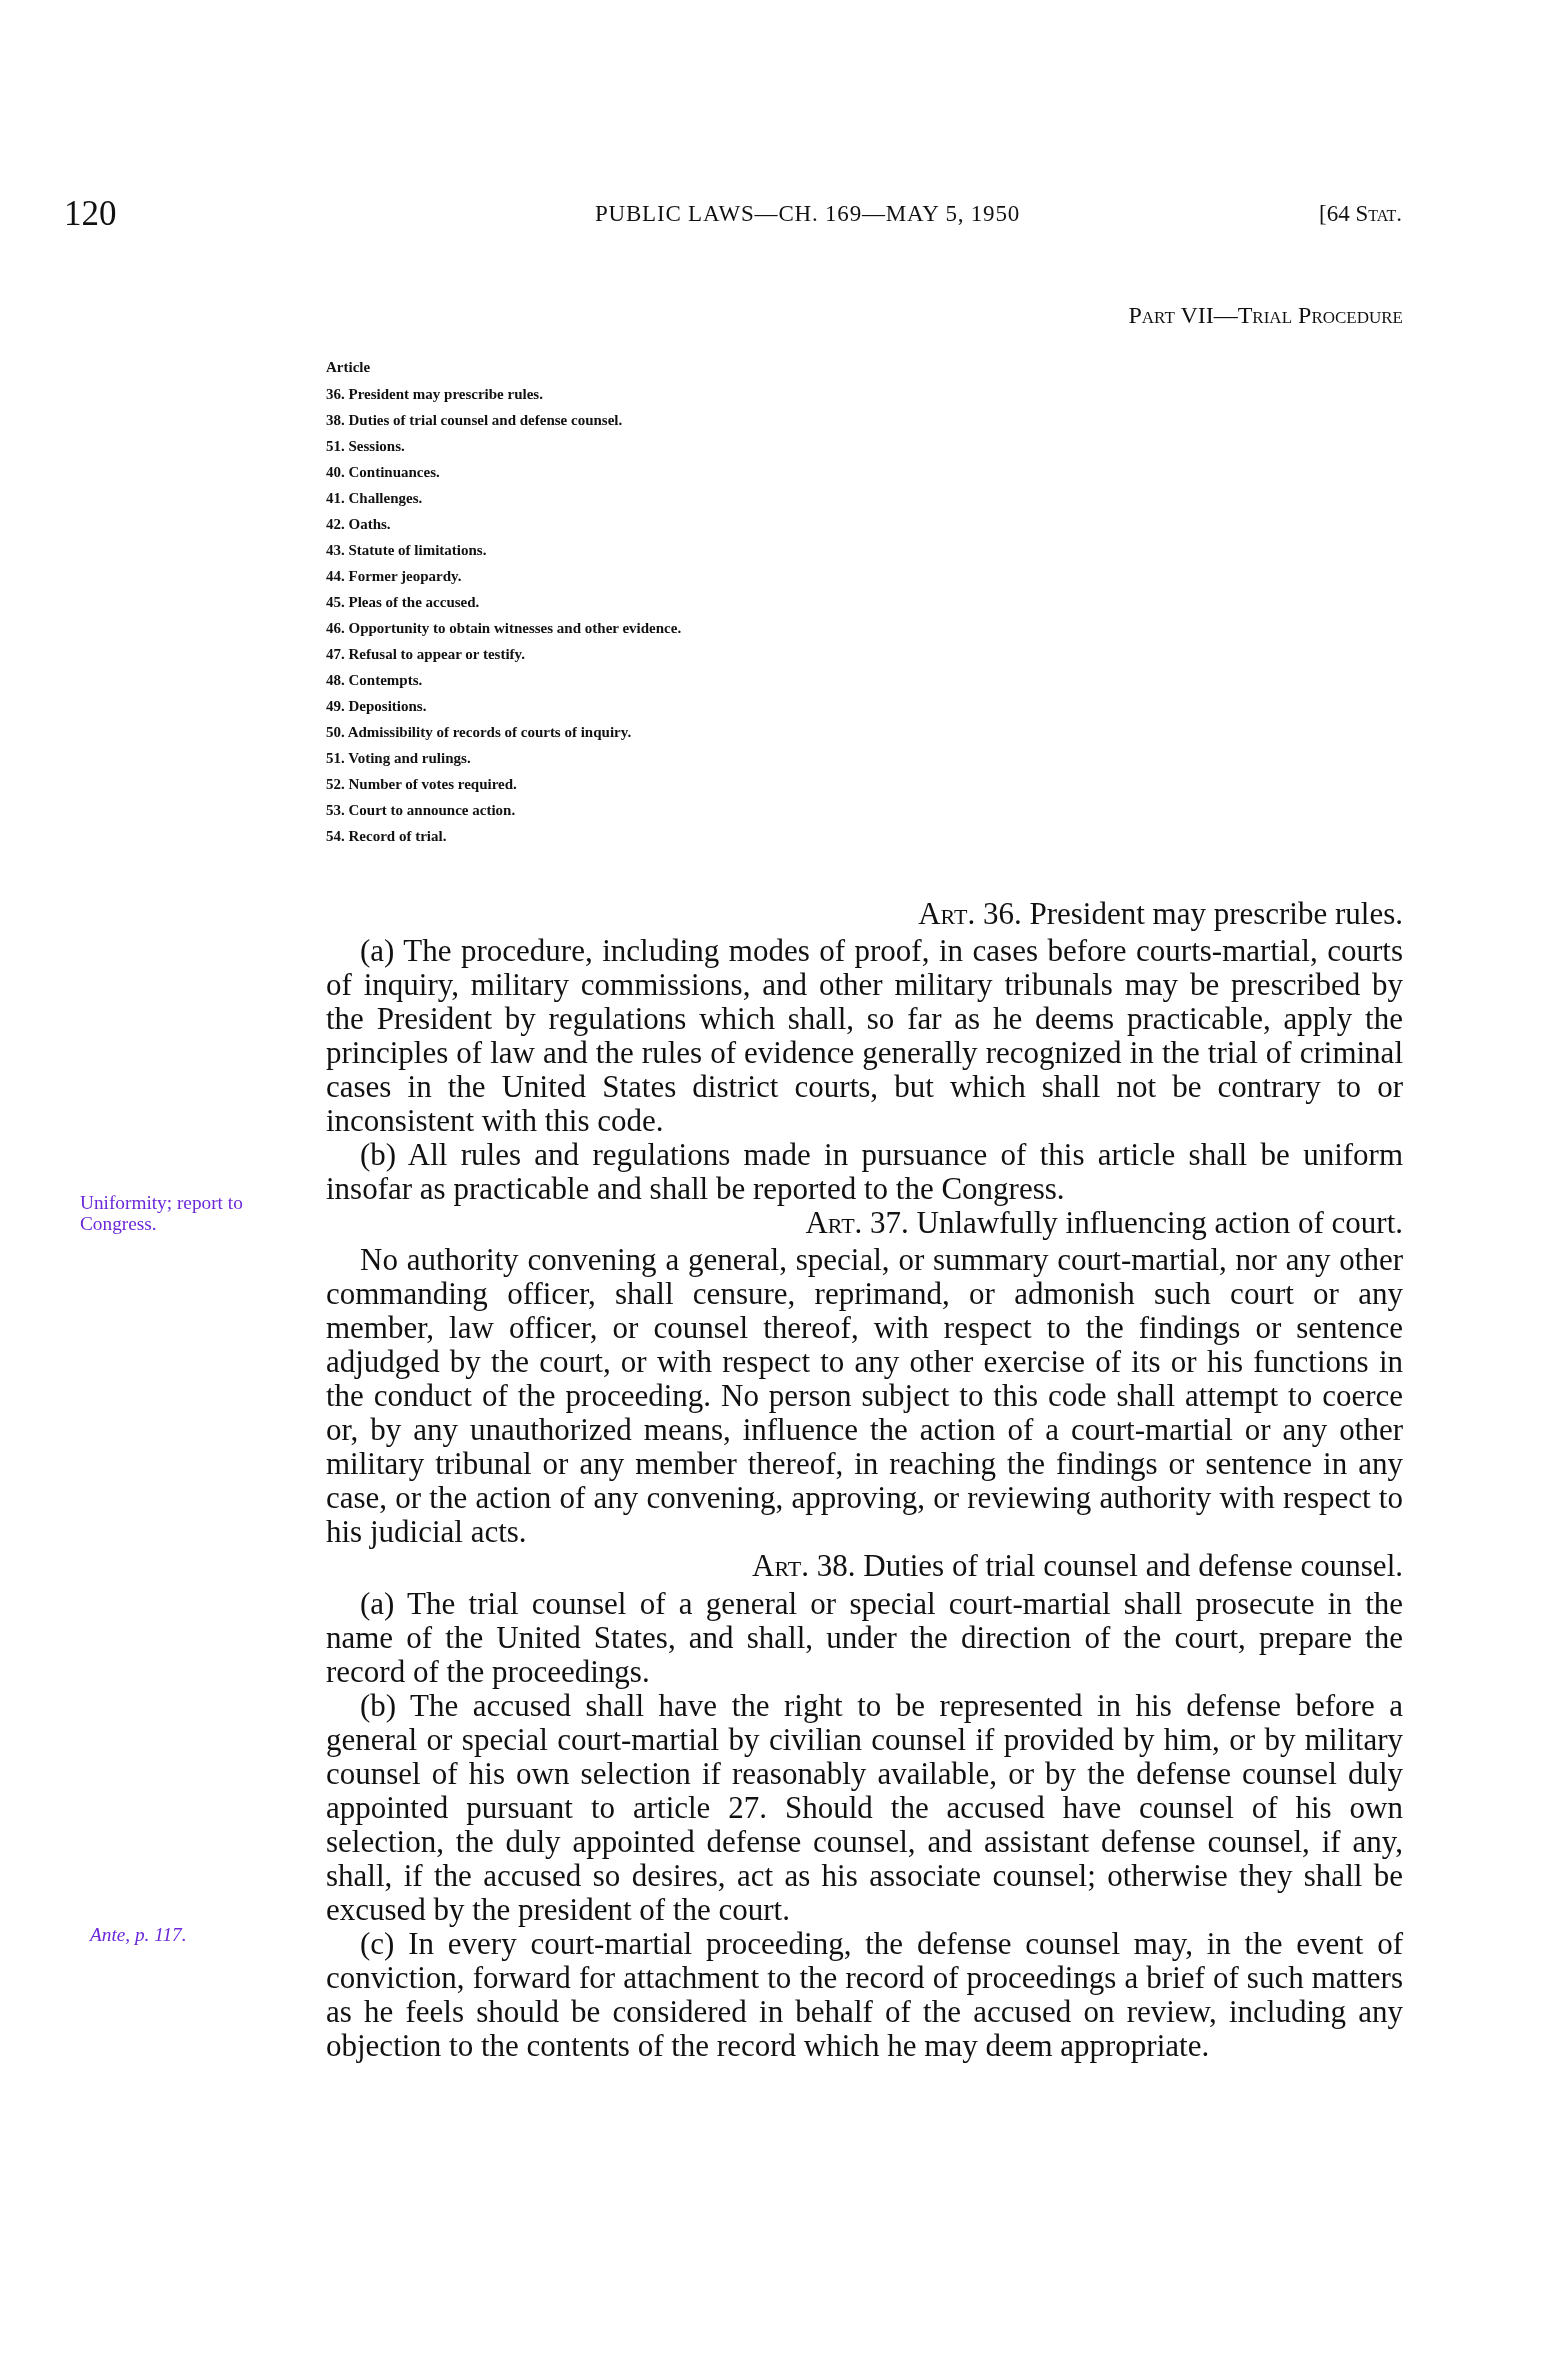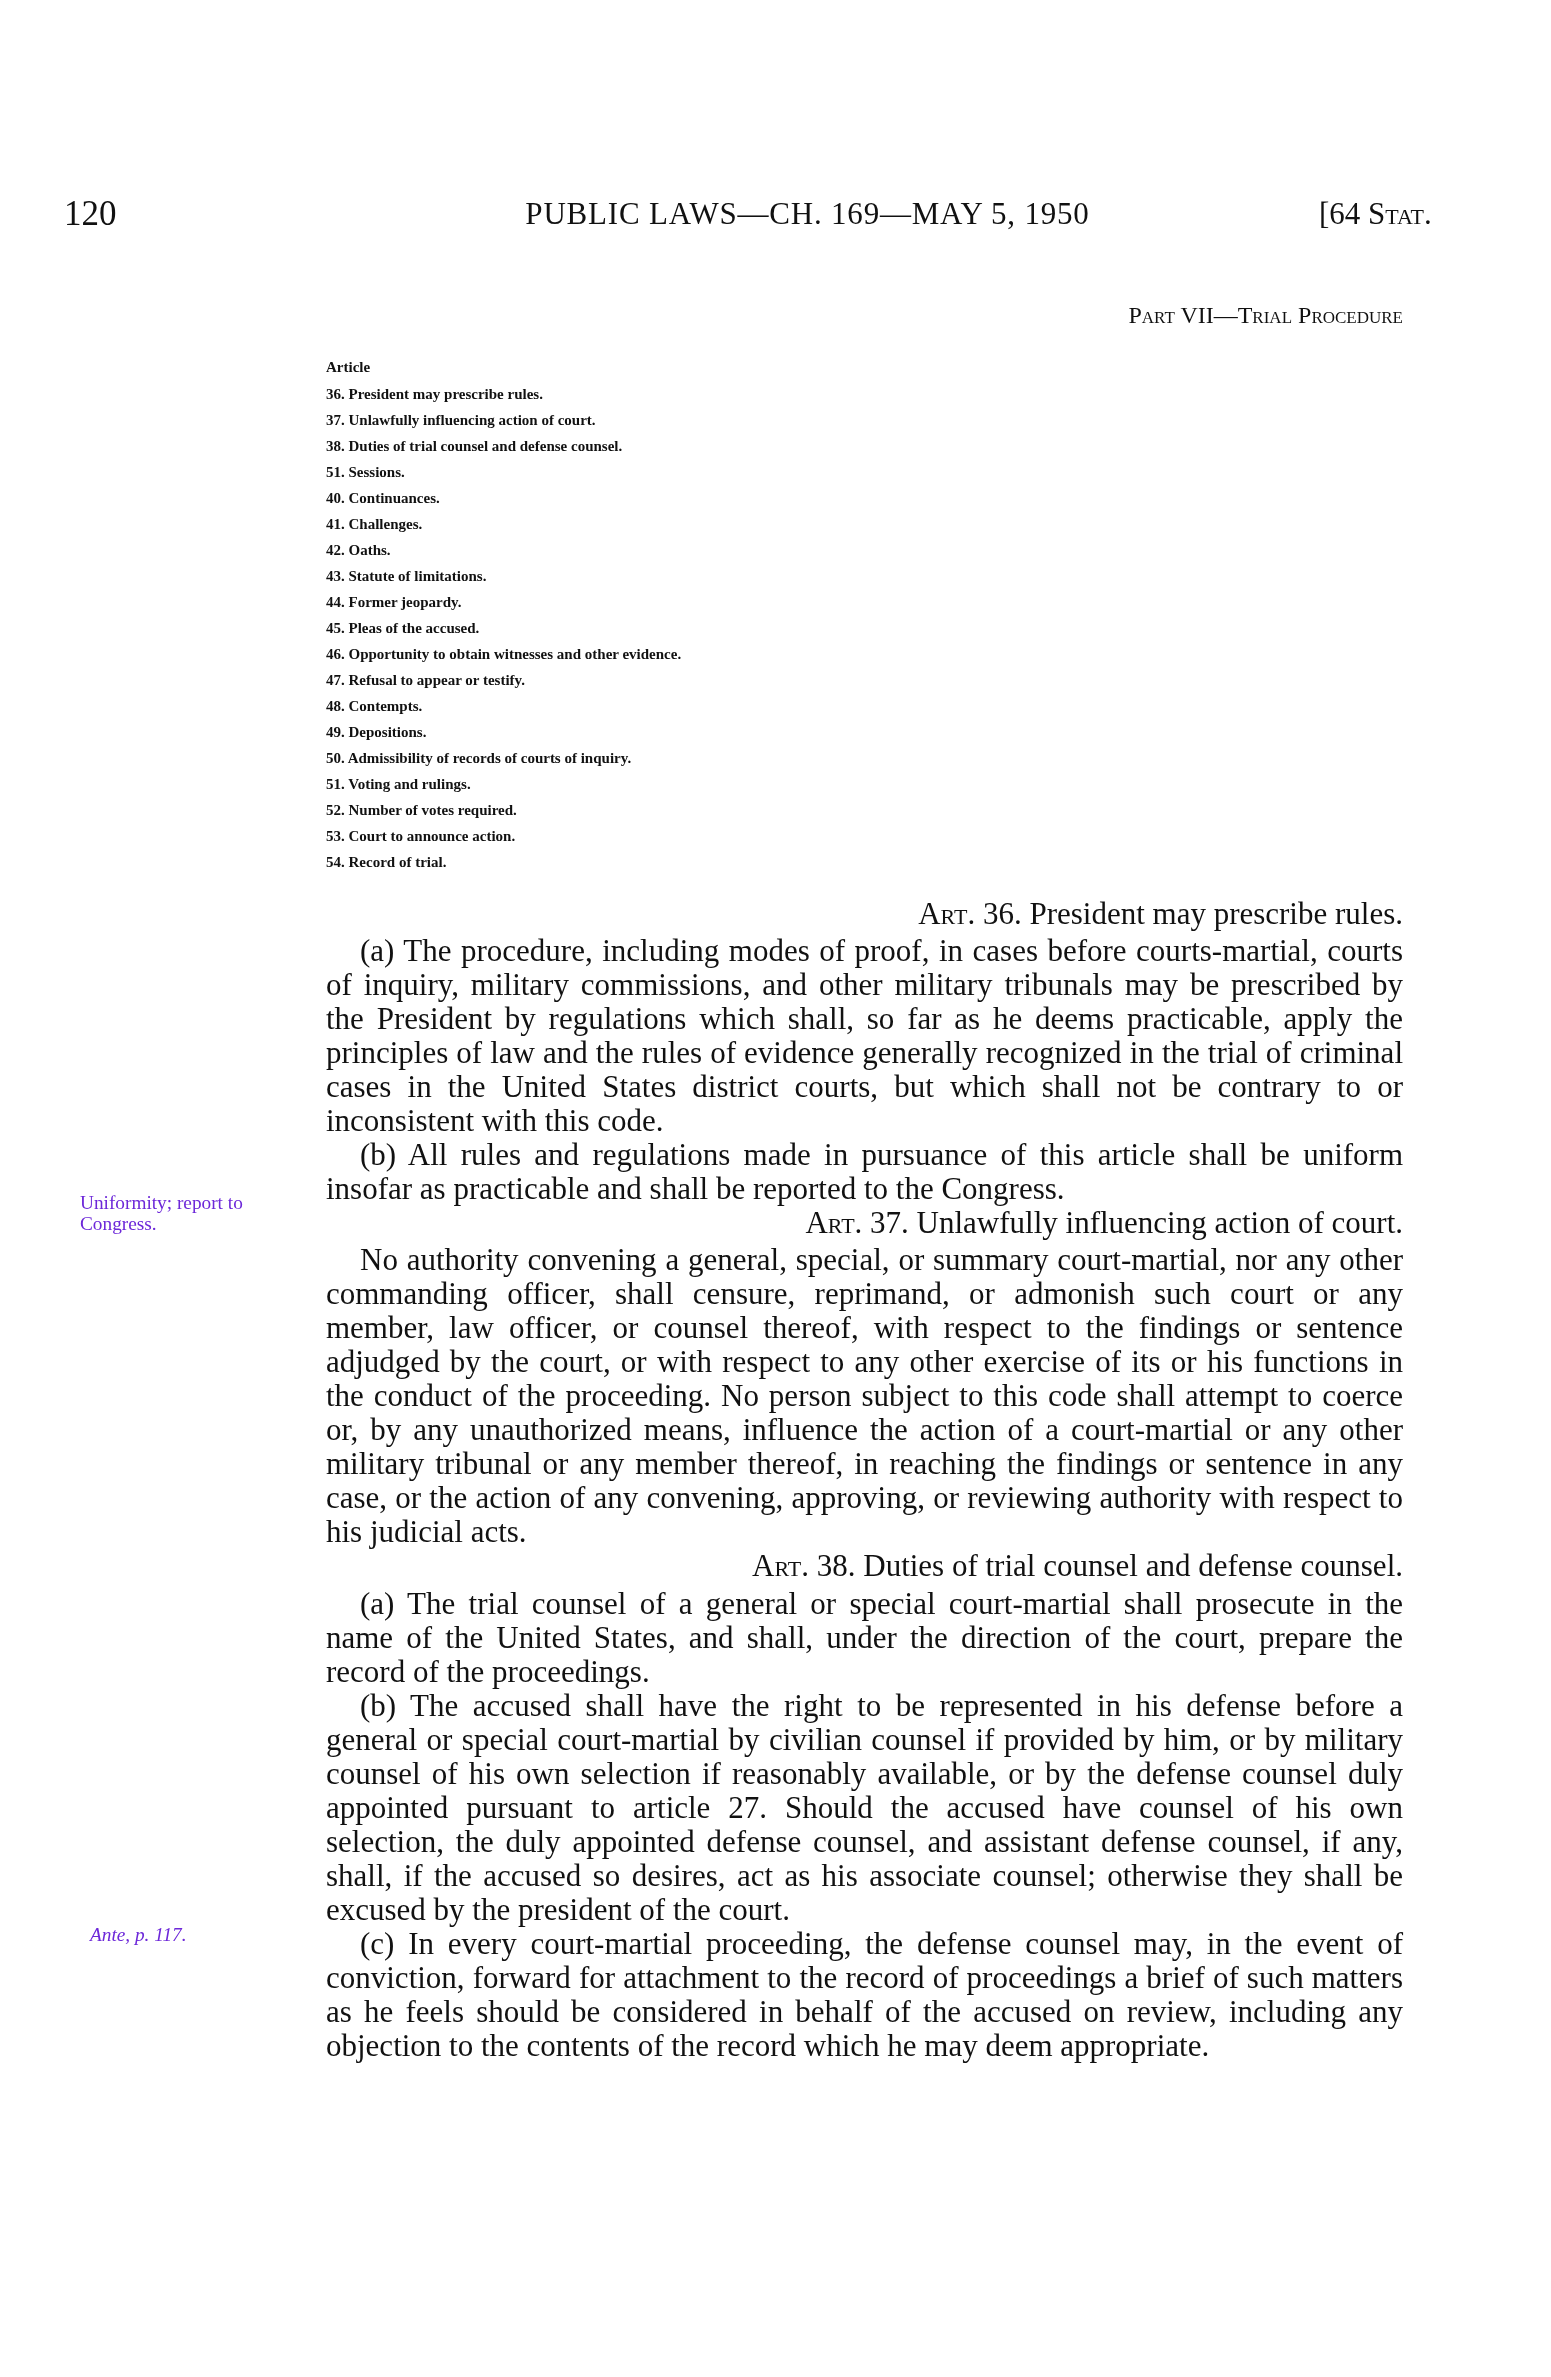--- a/index.html
+++ b/index.html
@@ -2,21 +2,21 @@
 <html style="font-size:13px"><head>
 <meta charset="utf-8">
 <style>
   html, body { margin: 0; padding: 0; background: #ffffff; }
   body {
     width: 1552px; height: 2377px; position: relative; overflow: hidden;
     color: #111111;
     font-family: "Liberation Serif", "DejaVu Serif", serif;
   }
   .abs { position: absolute; }
-  .hdr { top: 196px; font-size: 31px; line-height: 35px; }
+  .hdr { top: 196px; font-size: 23px; line-height: 35px; }
   #page-num { left: 64px; font-size: 35px; }
   #running-title { left: 462px; width: 691px; text-align: center; letter-spacing: 0.8px; }
   #stat-ref { left: 1319px; }
   .sc { font-variant: small-caps; }
   #part-heading { top: 296px; left: 326px; width: 1077px; text-align: right; font-size: 24px; line-height: 39px; }
   #toc { top: 354px; left: 326px; width: 1077px; font-size: 15px; font-weight: bold; }
   #toc .toc-label { line-height: 27px; }
   #toc .toc-item { line-height: 26px; white-space: nowrap; }
   #body { top: 897px; left: 326px; width: 1077px; font-size: 31px; line-height: 34px; }
   .art-head { margin-top: 11.3px; margin-bottom: 3.2px; white-space: nowrap; text-align: right; }
@@ -31,21 +31,20 @@
 
 <div class="abs hdr" id="page-num">120</div>
 <div class="abs hdr" id="running-title">PUBLIC LAWS—CH. 169—MAY 5, 1950</div>
 <div class="abs hdr sc" id="stat-ref">[64 Stat.</div>
 
 <div class="abs sc" id="part-heading">Part VII—Trial Procedure</div>
 
 <div class="abs" id="toc">
   <div class="toc-label">Article</div>
   <div class="toc-item">36. President may prescribe rules.</div>
-  <div class="toc-item">37. Unlawfully influencing action of court.</div>
   <div class="toc-item">38. Duties of trial counsel and defense counsel.</div>
   <div class="toc-item">51. Sessions.</div>
   <div class="toc-item">40. Continuances.</div>
   <div class="toc-item">41. Challenges.</div>
   <div class="toc-item">42. Oaths.</div>
   <div class="toc-item">43. Statute of limitations.</div>
   <div class="toc-item">44. Former jeopardy.</div>
   <div class="toc-item">45. Pleas of the accused.</div>
   <div class="toc-item">46. Opportunity to obtain witnesses and other evidence.</div>
   <div class="toc-item">47. Refusal to appear or testify.</div>

